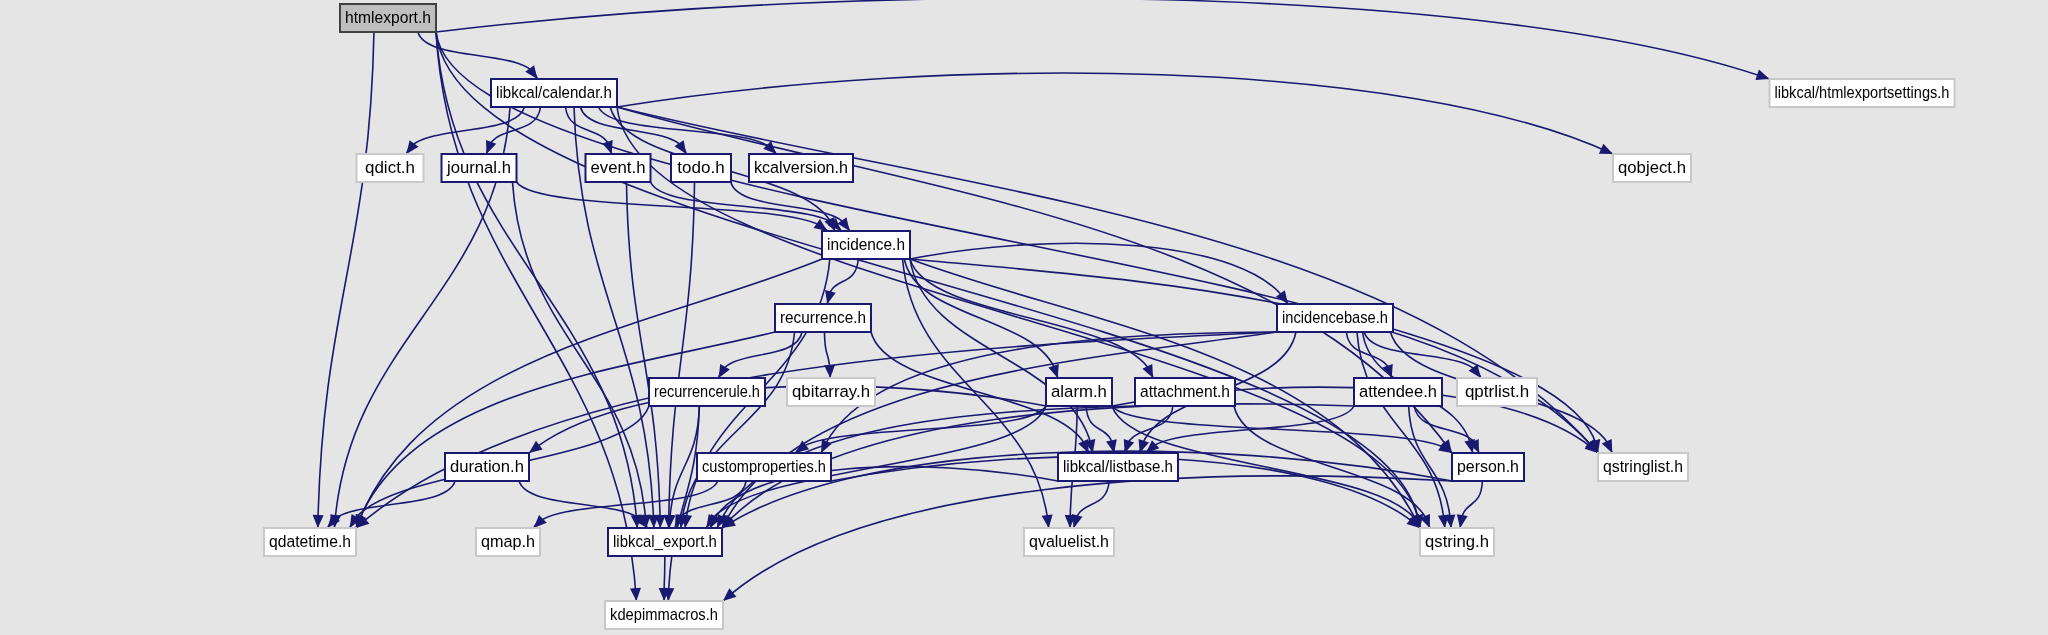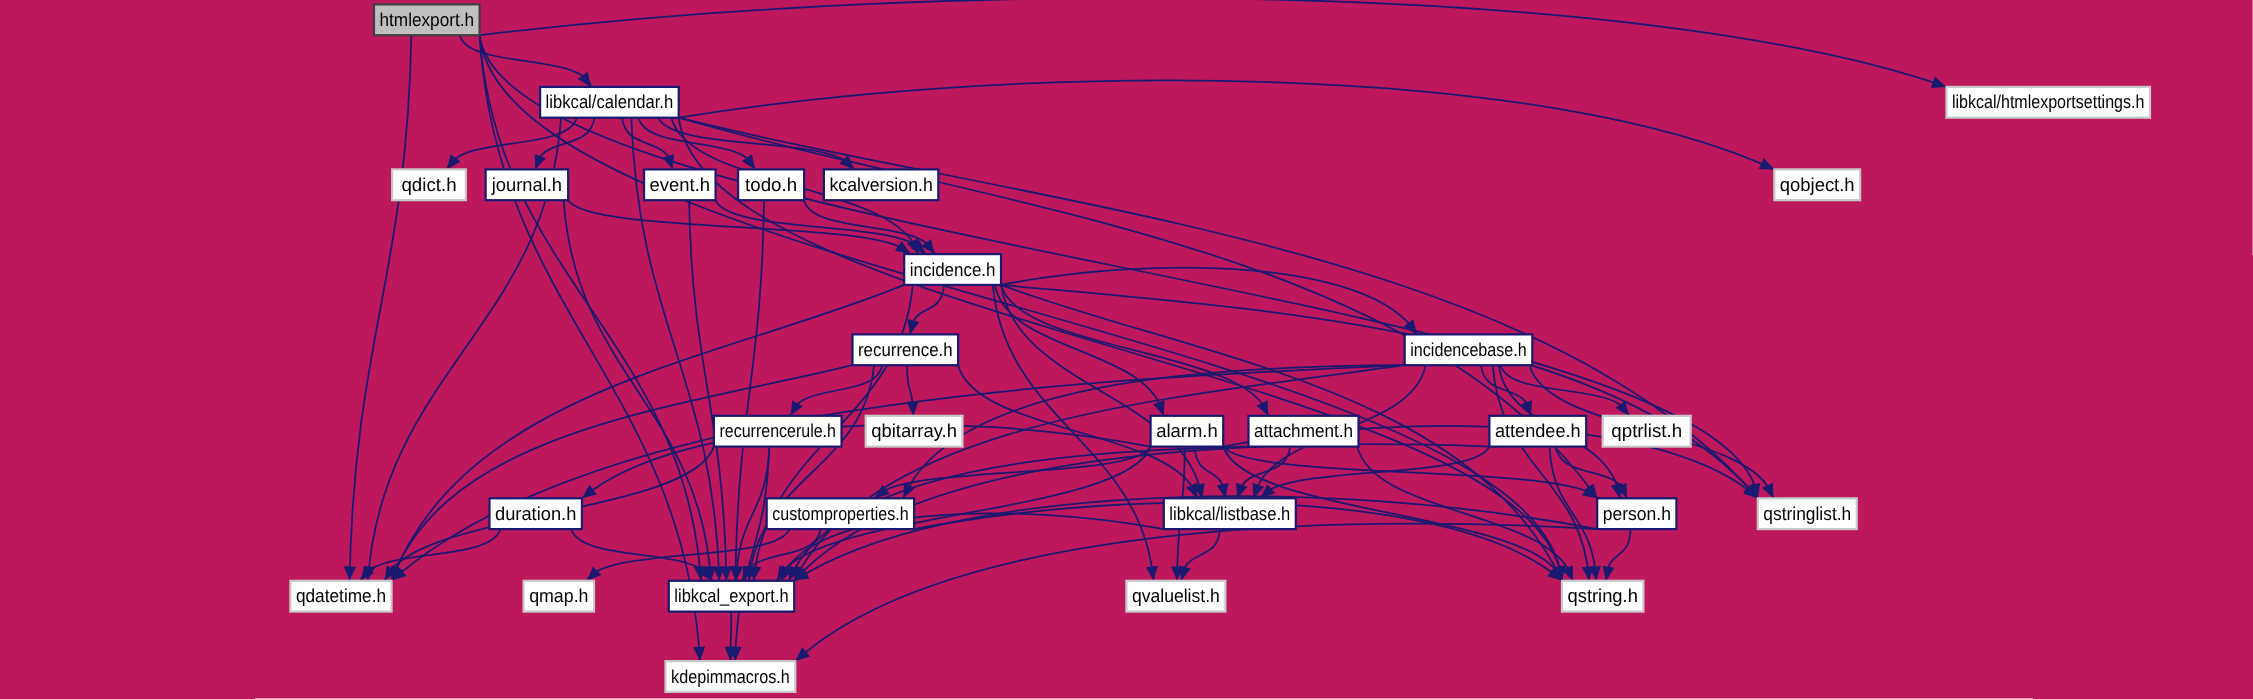--- a/index.html
+++ b/index.html
@@ -4,21 +4,21 @@
 <style>
   html, body {
     margin: 0;
     padding: 0;
     background: #ffffff;
   }
   #graph-root {
     position: relative;
     width: 2048px;
     height: 635px;
-    background: #be185d;
+    background: #e5e5e5;
     font-family: "Liberation Sans", sans-serif;
     overflow: hidden;
     text-align: center;
   }
   svg#graph-canvas {
     position: absolute;
     left: 0;
     top: 0;
     width: 2048px;
     height: 635px;

